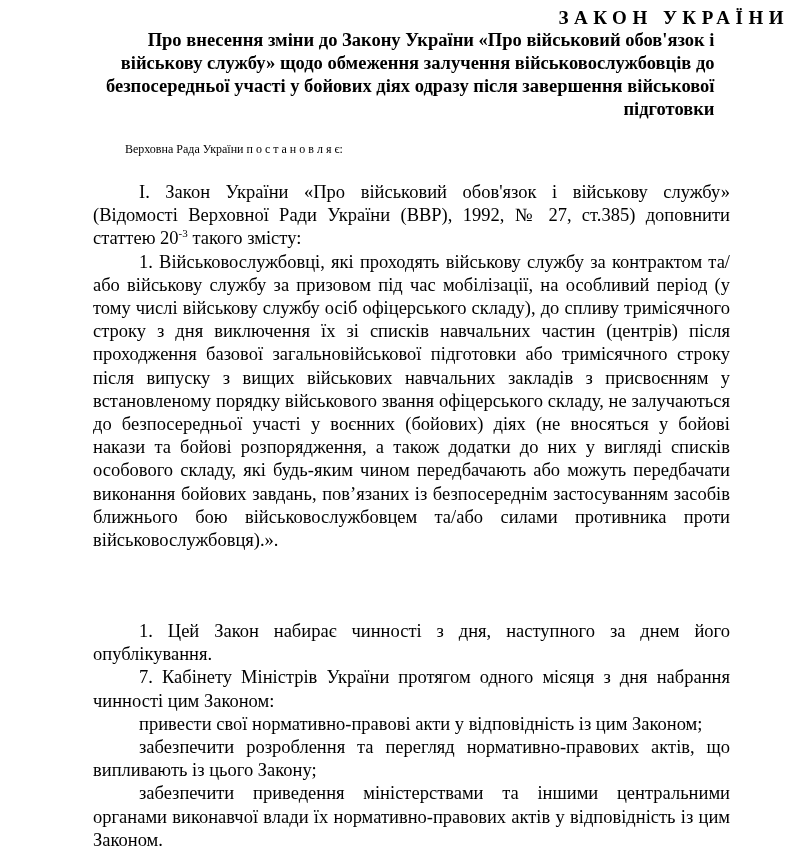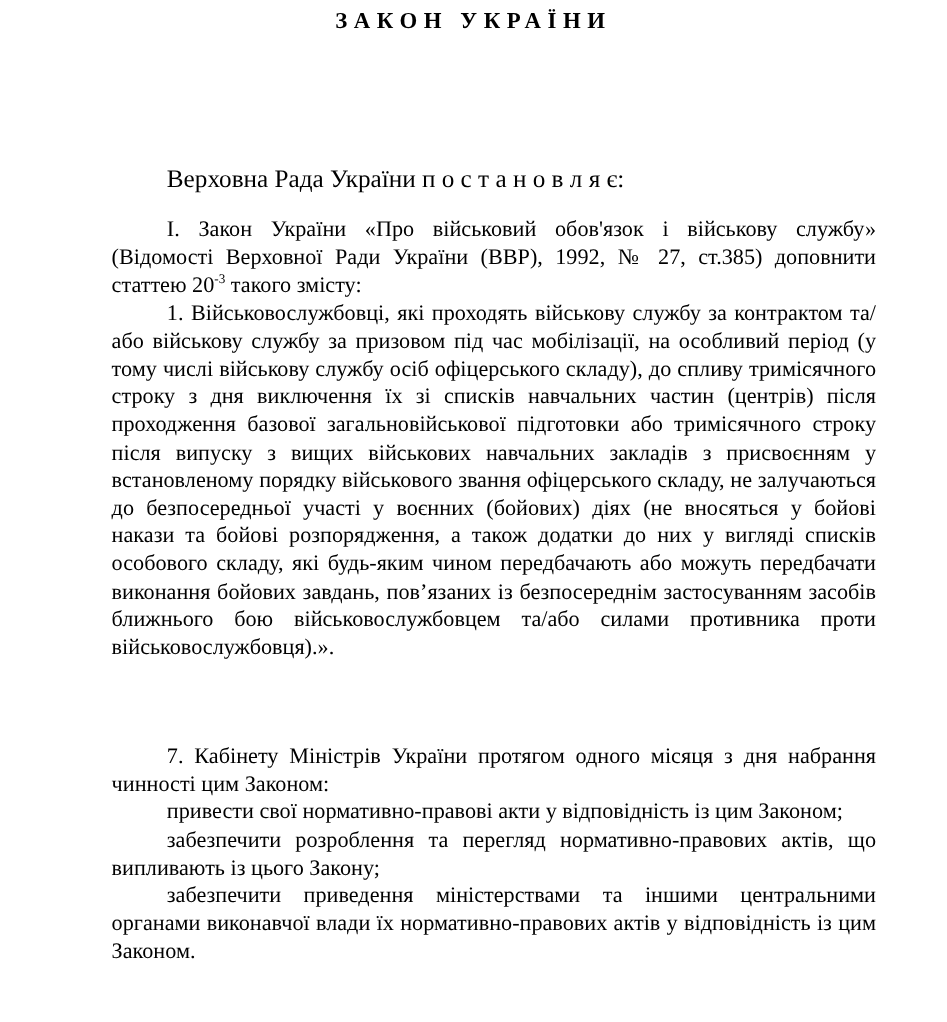--- a/index.html
+++ b/index.html
@@ -2,43 +2,45 @@
 <html><head>
   <meta charset="utf-8">
   <style>
     html, body { margin: 0; padding: 0; background: #ffffff; }
     body {
       width: 789px; height: 852px; overflow: hidden;
       font-family: "Liberation Serif", "DejaVu Serif", serif;
       color: #000;
     }
     .page { position: relative; width: 789px; height: 852px; }
-    .header { position: absolute; left: 0; top: 6px; width: 789px; text-align: center; font-weight: bold; }
+    .header { position: absolute; left: 0; top: 6px; width: 789px; text-align: right; font-weight: bold; }
     .law-title { font-size: 19px; letter-spacing: 5.5px; line-height: 23px; }
     .law-subtitle { font-size: 18.5px; line-height: 23px; width: 640px; margin: 0 auto; }
     .body { position: absolute; left: 93px; width: 637px; font-size: 18.5px; line-height: 23.2px; }
     p { margin: 0; text-align: justify; text-indent: 46px; }
     p.last-left { text-align-last: left; }
-    .resolves { position: absolute; left: 139px; top: 138px; font-size: 21px; line-height: 23px; }
+    .resolves { position: absolute; left: 125px; top: 138px; font-size: 12px; line-height: 23px; }
     sup { font-size: 11px; vertical-align: 7px; line-height: 0; }
   </style>
 </head>
 <body>
 
 <div class="page">
   <div class="header">
     <div class="law-title">ЗАКОН УКРАЇНИ</div>
+    <div class="law-subtitle">Про внесення зміни до Закону України «Про військовий обов'язок і військову службу» щодо обмеження залучення військовослужбовців до безпосередньої участі у бойових діях одразу після завершення військової підготовки</div>
   </div>
 
   <div class="resolves">Верховна Рада України п о с т а н о в л я є:</div>
 
   <div class="body" style="top:181px;font-family:Liberation Serif, serif;">
     <p class="last-left"><span>І. Закон України «Про військовий обов'язок і військову службу» (Відомості Верховної Ради України (ВВР), 1992, № 27, ст.385) доповнити статтею 20</span><sup>-3</sup><span> такого змісту:</span></p>
     <p class="last-left">1. Військовослужбовці, які проходять військову службу за контрактом та/або військову службу за призовом під час мобілізації, на особливий період (у тому числі військову службу осіб офіцерського складу), до спливу тримісячного строку з дня виключення їх зі списків навчальних частин (центрів) після проходження базової загальновійськової підготовки або тримісячного строку після випуску з вищих військових навчальних закладів з присвоєнням у встановленому порядку військового звання офіцерського складу, не залучаються до безпосередньої участі у воєнних (бойових) діях (не вносяться у бойові накази та бойові розпорядження, а також додатки до них у вигляді списків особового складу, які будь-яким чином передбачають або можуть передбачати виконання бойових завдань, пов’язаних із безпосереднім застосуванням засобів ближнього бою військовослужбовцем та/або силами противника проти військовослужбовця).».</p>
   </div>
 
   <div class="body" style="top:620px;">
+    <p class="last-left">1. Цей Закон набирає чинності з дня, наступного за днем його опублікування.</p>
     <p class="last-left">7. Кабінету Міністрів України протягом одного місяця з дня набрання чинності цим Законом:</p>
     <p class="last-left">привести свої нормативно-правові акти у відповідність із цим Законом;</p>
     <p class="last-left">забезпечити розроблення та перегляд нормативно-правових актів, що випливають із цього Закону;</p>
     <p class="last-left">забезпечити приведення міністерствами та іншими центральними органами виконавчої влади їх нормативно-правових актів у відповідність із цим Законом.</p>
   </div>
 </div>
 
 </body></html>

